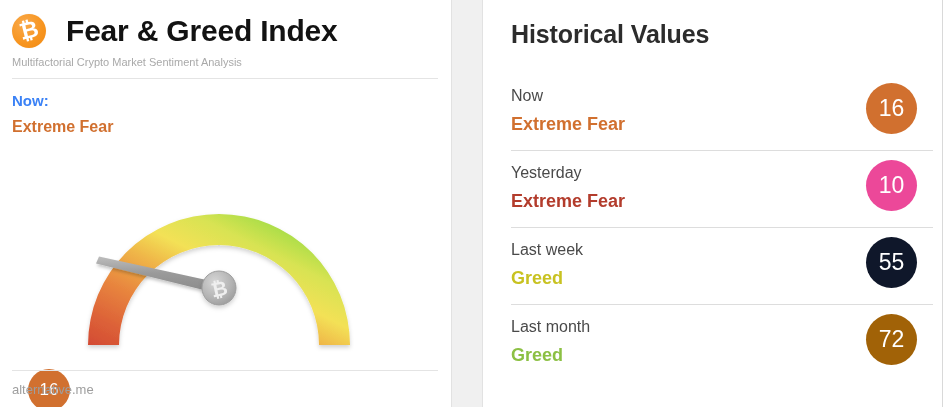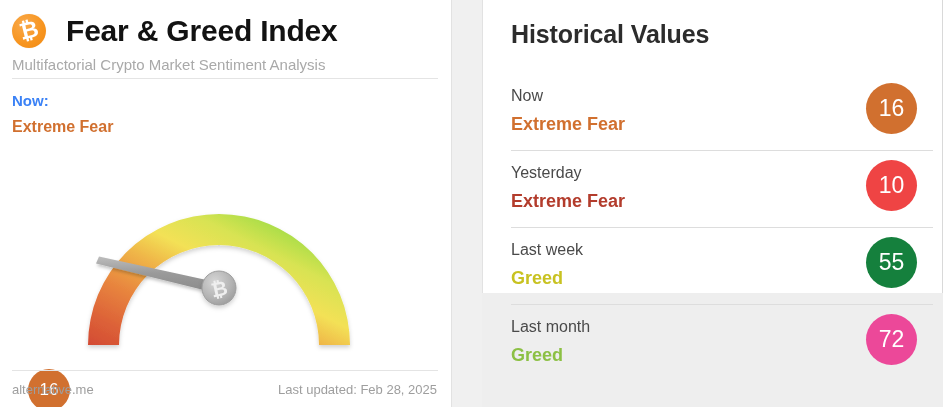--- a/index.html
+++ b/index.html
@@ -35,21 +35,21 @@
   }
   .gap {
     width: 30px;
     height: 407px;
     background: #f0f0f0;
     flex: none;
   }
   .card-right {
     position: relative;
     flex: 1;
-    height: 293px;
+    height: 407px;
     background: #ffffff;
     box-sizing: border-box;
     border-left: 1px solid #e2e2e2;
     border-right: 1px solid #d9d9d9;
   }
 
   
   .header {
     position: absolute;
     left: 12px;
@@ -83,21 +83,21 @@
     font-size: 30px;
     font-weight: bold;
     color: #121212;
     letter-spacing: -0.2px;
     white-space: nowrap;
   }
   .subtitle {
     position: absolute;
     left: 12px;
     top: 56px;
-    font-size: 15px;
+    font-size: 11px;
     color: #a9a9a9;
     white-space: nowrap;
   }
   .rule-top {
     position: absolute;
     left: 12px;
     top: 78px;
     width: 426px;
     height: 1px;
     background: #e4e4e4;
@@ -281,21 +281,20 @@
       </svg>
 
       <div class="gauge-badge" style="background-color: rgb(209, 112, 47);">
         <span>16</span>
       </div>
     </div>
 
     <div class="rule-bottom"></div>
     <div class="footer">
       <span>alternative.me</span>
-      <span>Last updated: Feb 28, 2025</span>
     </div>
   </div>
 
   <div class="gap"></div>
 
   <div class="card-right">
     <div class="hist-title">Historical Values</div>
 
     <div class="hist-list">
 
@@ -303,37 +302,37 @@
         <div class="hist-period">Now</div>
         <div class="hist-sent" style="color: rgb(209, 112, 47);">Extreme Fear</div>
         <div class="hist-badge" style="background-color: rgb(209, 112, 47);">
           <span>16</span>
         </div>
       </div>
 
       <div class="hist-row">
         <div class="hist-period">Yesterday</div>
         <div class="hist-sent" style="color: rgb(179, 60, 44);">Extreme Fear</div>
-        <div class="hist-badge" style="background-color: #ef4444;">
+        <div class="hist-badge" style="background-color: #ec4899;">
           <span>10</span>
         </div>
       </div>
 
       <div class="hist-row">
         <div class="hist-period">Last week</div>
         <div class="hist-sent" style="color: rgb(200, 194, 33);">Greed</div>
-        <div class="hist-badge" style="background-color: #15803d;">
+        <div class="hist-badge" style="background-color: #0f172a;">
           <span>55</span>
         </div>
       </div>
 
       <div class="hist-row last">
         <div class="hist-period">Last month</div>
         <div class="hist-sent" style="color: rgb(140, 192, 68);">Greed</div>
-        <div class="hist-badge" style="background-color: #ec4899;">
+        <div class="hist-badge" style="background-color: #a16207;">
           <span>72</span>
         </div>
       </div>
 
     </div>
   </div>
 
 </div>
 
 </body></html>

